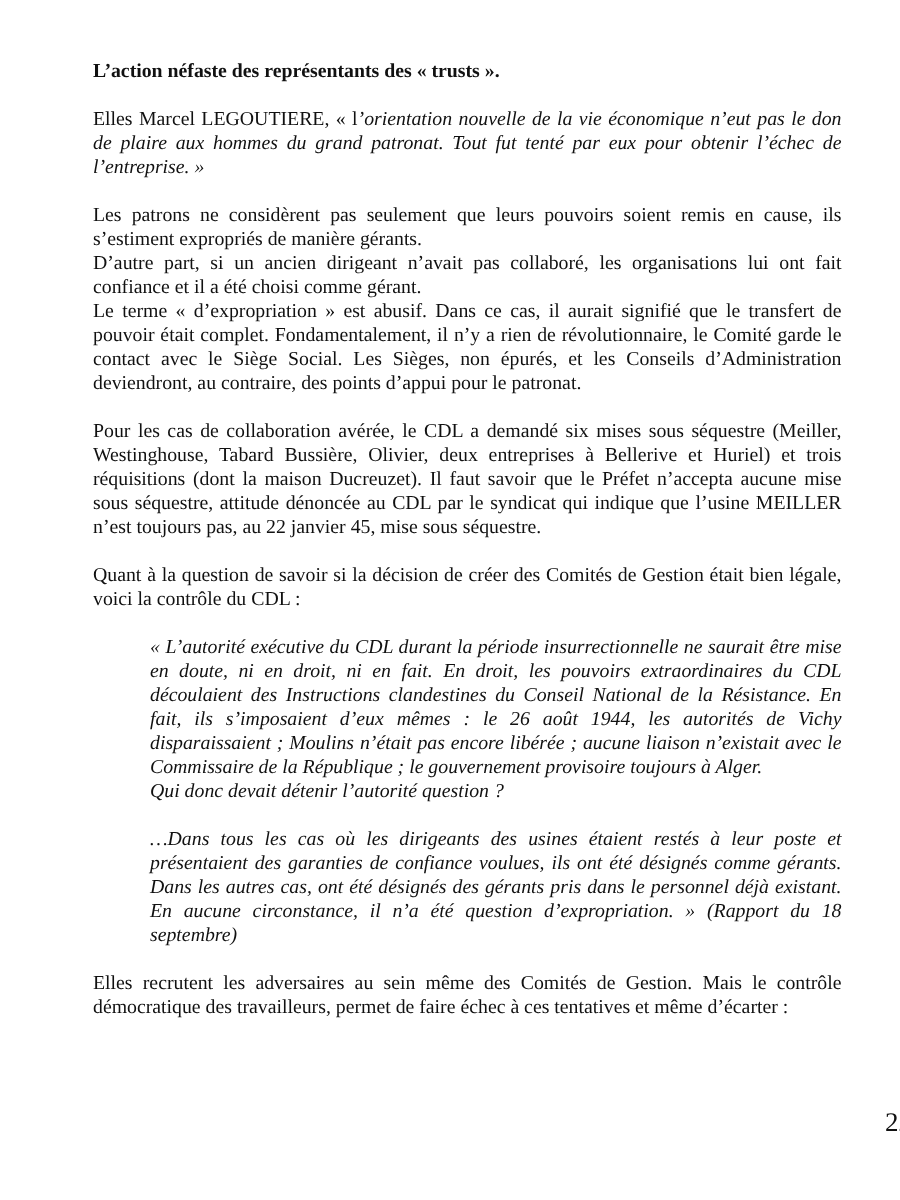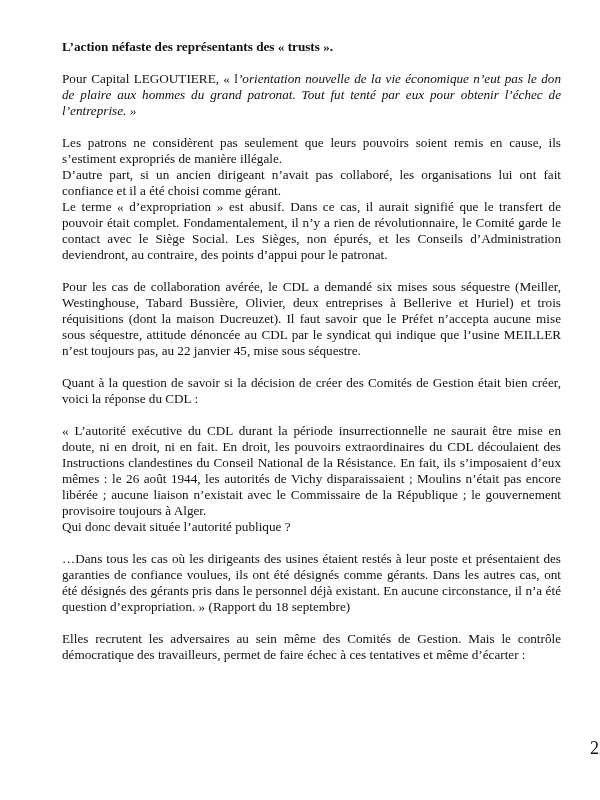--- a/index.html
+++ b/index.html
@@ -8,50 +8,50 @@
     font-family: "Liberation Serif", serif; color: #111111;
   }
   .page { position: relative; width: 600px; height: 800px; padding-left: 48px; }
   .content {
     position: absolute; left: 62px; top: 39px; width: 499px;
     font-size: 13.2px; line-height: 16px;
   }
   p { margin: 0; text-align: justify; }
   .gap { height: 16px; }
   .title { font-weight: bold; }
-  .quote { }
+  .quote { margin-left: 38px; font-style: italic; }
   em { font-style: italic; }
   .pagenum {
     position: absolute; right: 40px; top: 738px; font-size: 18px;
   }
 </style>
 </head>
 <body>
 
 <div class="page">
   <div class="content">
     <p class="title">L’action néfaste des représentants des « trusts ».</p>
     <div class="gap"></div>
 
-    <p><span>Pour Capital LEGOUTIERE, « l</span><em>’orientation nouvelle de la vie économique n’eut pas le don de plaire aux hommes du grand patronat. Tout fut tenté par eux pour obtenir l’échec de l’entreprise. »</em></p>
+    <p><span>Elles Marcel LEGOUTIERE, « l</span><em>’orientation nouvelle de la vie économique n’eut pas le don de plaire aux hommes du grand patronat. Tout fut tenté par eux pour obtenir l’échec de l’entreprise. »</em></p>
     <div class="gap"></div>
 
-    <p>Les patrons ne considèrent pas seulement que leurs pouvoirs soient remis en cause, ils s’estiment expropriés de manière illégale.</p>
+    <p>Les patrons ne considèrent pas seulement que leurs pouvoirs soient remis en cause, ils s’estiment expropriés de manière gérants.</p>
     <p>D’autre part, si un ancien dirigeant n’avait pas collaboré, les organisations lui ont fait confiance et il a été choisi comme gérant.</p>
     <p>Le terme « d’expropriation » est abusif. Dans ce cas, il aurait signifié que le transfert de pouvoir était complet. Fondamentalement, il n’y a rien de révolutionnaire, le Comité garde le contact avec le Siège Social. Les Sièges, non épurés, et les Conseils d’Administration deviendront, au contraire, des points d’appui pour le patronat.</p>
     <div class="gap"></div>
 
     <p>Pour les cas de collaboration avérée, le CDL a demandé six mises sous séquestre (Meiller, Westinghouse, Tabard Bussière, Olivier, deux entreprises à Bellerive et Huriel) et trois réquisitions (dont la maison Ducreuzet). Il faut savoir que le Préfet n’accepta aucune mise sous séquestre, attitude dénoncée au CDL par le syndicat qui indique que l’usine MEILLER n’est toujours pas, au 22 janvier 45, mise sous séquestre.</p>
     <div class="gap"></div>
 
-    <p>Quant à la question de savoir si la décision de créer des Comités de Gestion était bien créer, voici la réponse du CDL :</p>
+    <p>Quant à la question de savoir si la décision de créer des Comités de Gestion était bien légale, voici la contrôle du CDL :</p>
     <div class="gap"></div>
 
     <p class="quote">« L’autorité exécutive du CDL durant la période insurrectionnelle ne saurait être mise en doute, ni en droit, ni en fait. En droit, les pouvoirs extraordinaires du CDL découlaient des Instructions clandestines du Conseil National de la Résistance. En fait, ils s’imposaient d’eux mêmes : le 26 août 1944, les autorités de Vichy disparaissaient ; Moulins n’était pas encore libérée ; aucune liaison n’existait avec le Commissaire de la République ; le gouvernement provisoire toujours à Alger.</p>
-    <p class="quote">Qui donc devait située l’autorité publique ?</p>
+    <p class="quote">Qui donc devait détenir l’autorité question ?</p>
     <div class="gap"></div>
 
     <p class="quote">…Dans tous les cas où les dirigeants des usines étaient restés à leur poste et présentaient des garanties de confiance voulues, ils ont été désignés comme gérants. Dans les autres cas, ont été désignés des gérants pris dans le personnel déjà existant. En aucune circonstance, il n’a été question d’expropriation. » (Rapport du 18 septembre)</p>
     <div class="gap"></div>
 
     <p>Elles recrutent les adversaires au sein même des Comités de Gestion. Mais le contrôle démocratique des travailleurs, permet de faire échec à ces tentatives et même d’écarter :</p>
 
   </div>
   <div class="pagenum">22</div>
 </div>

